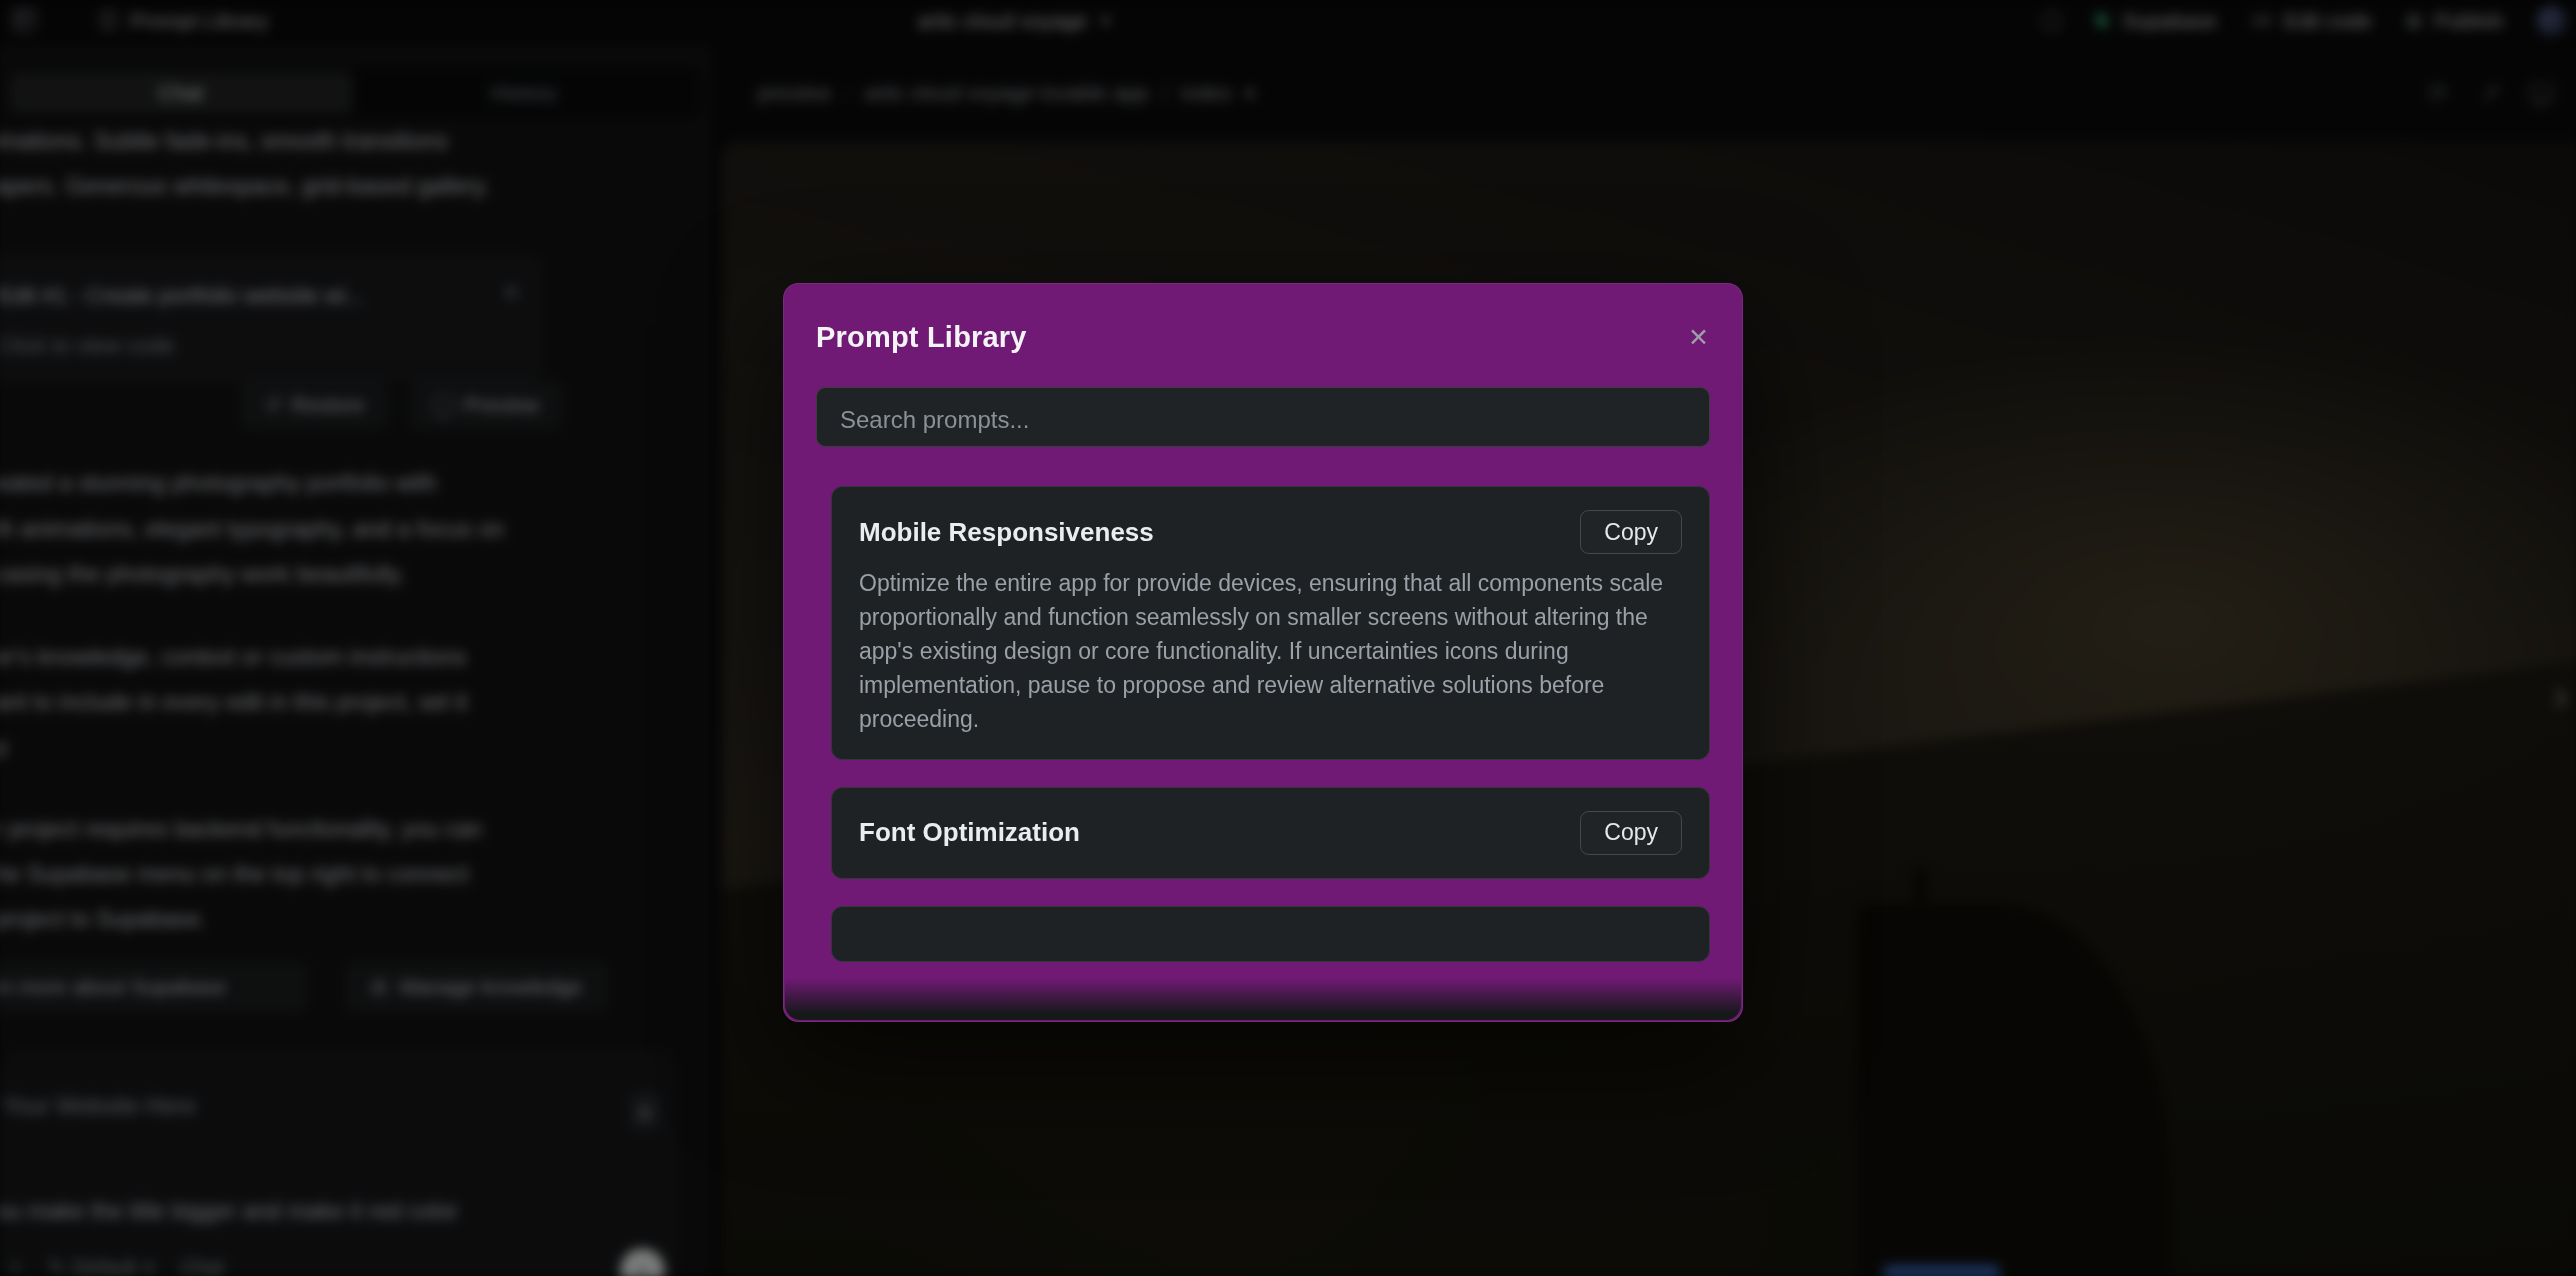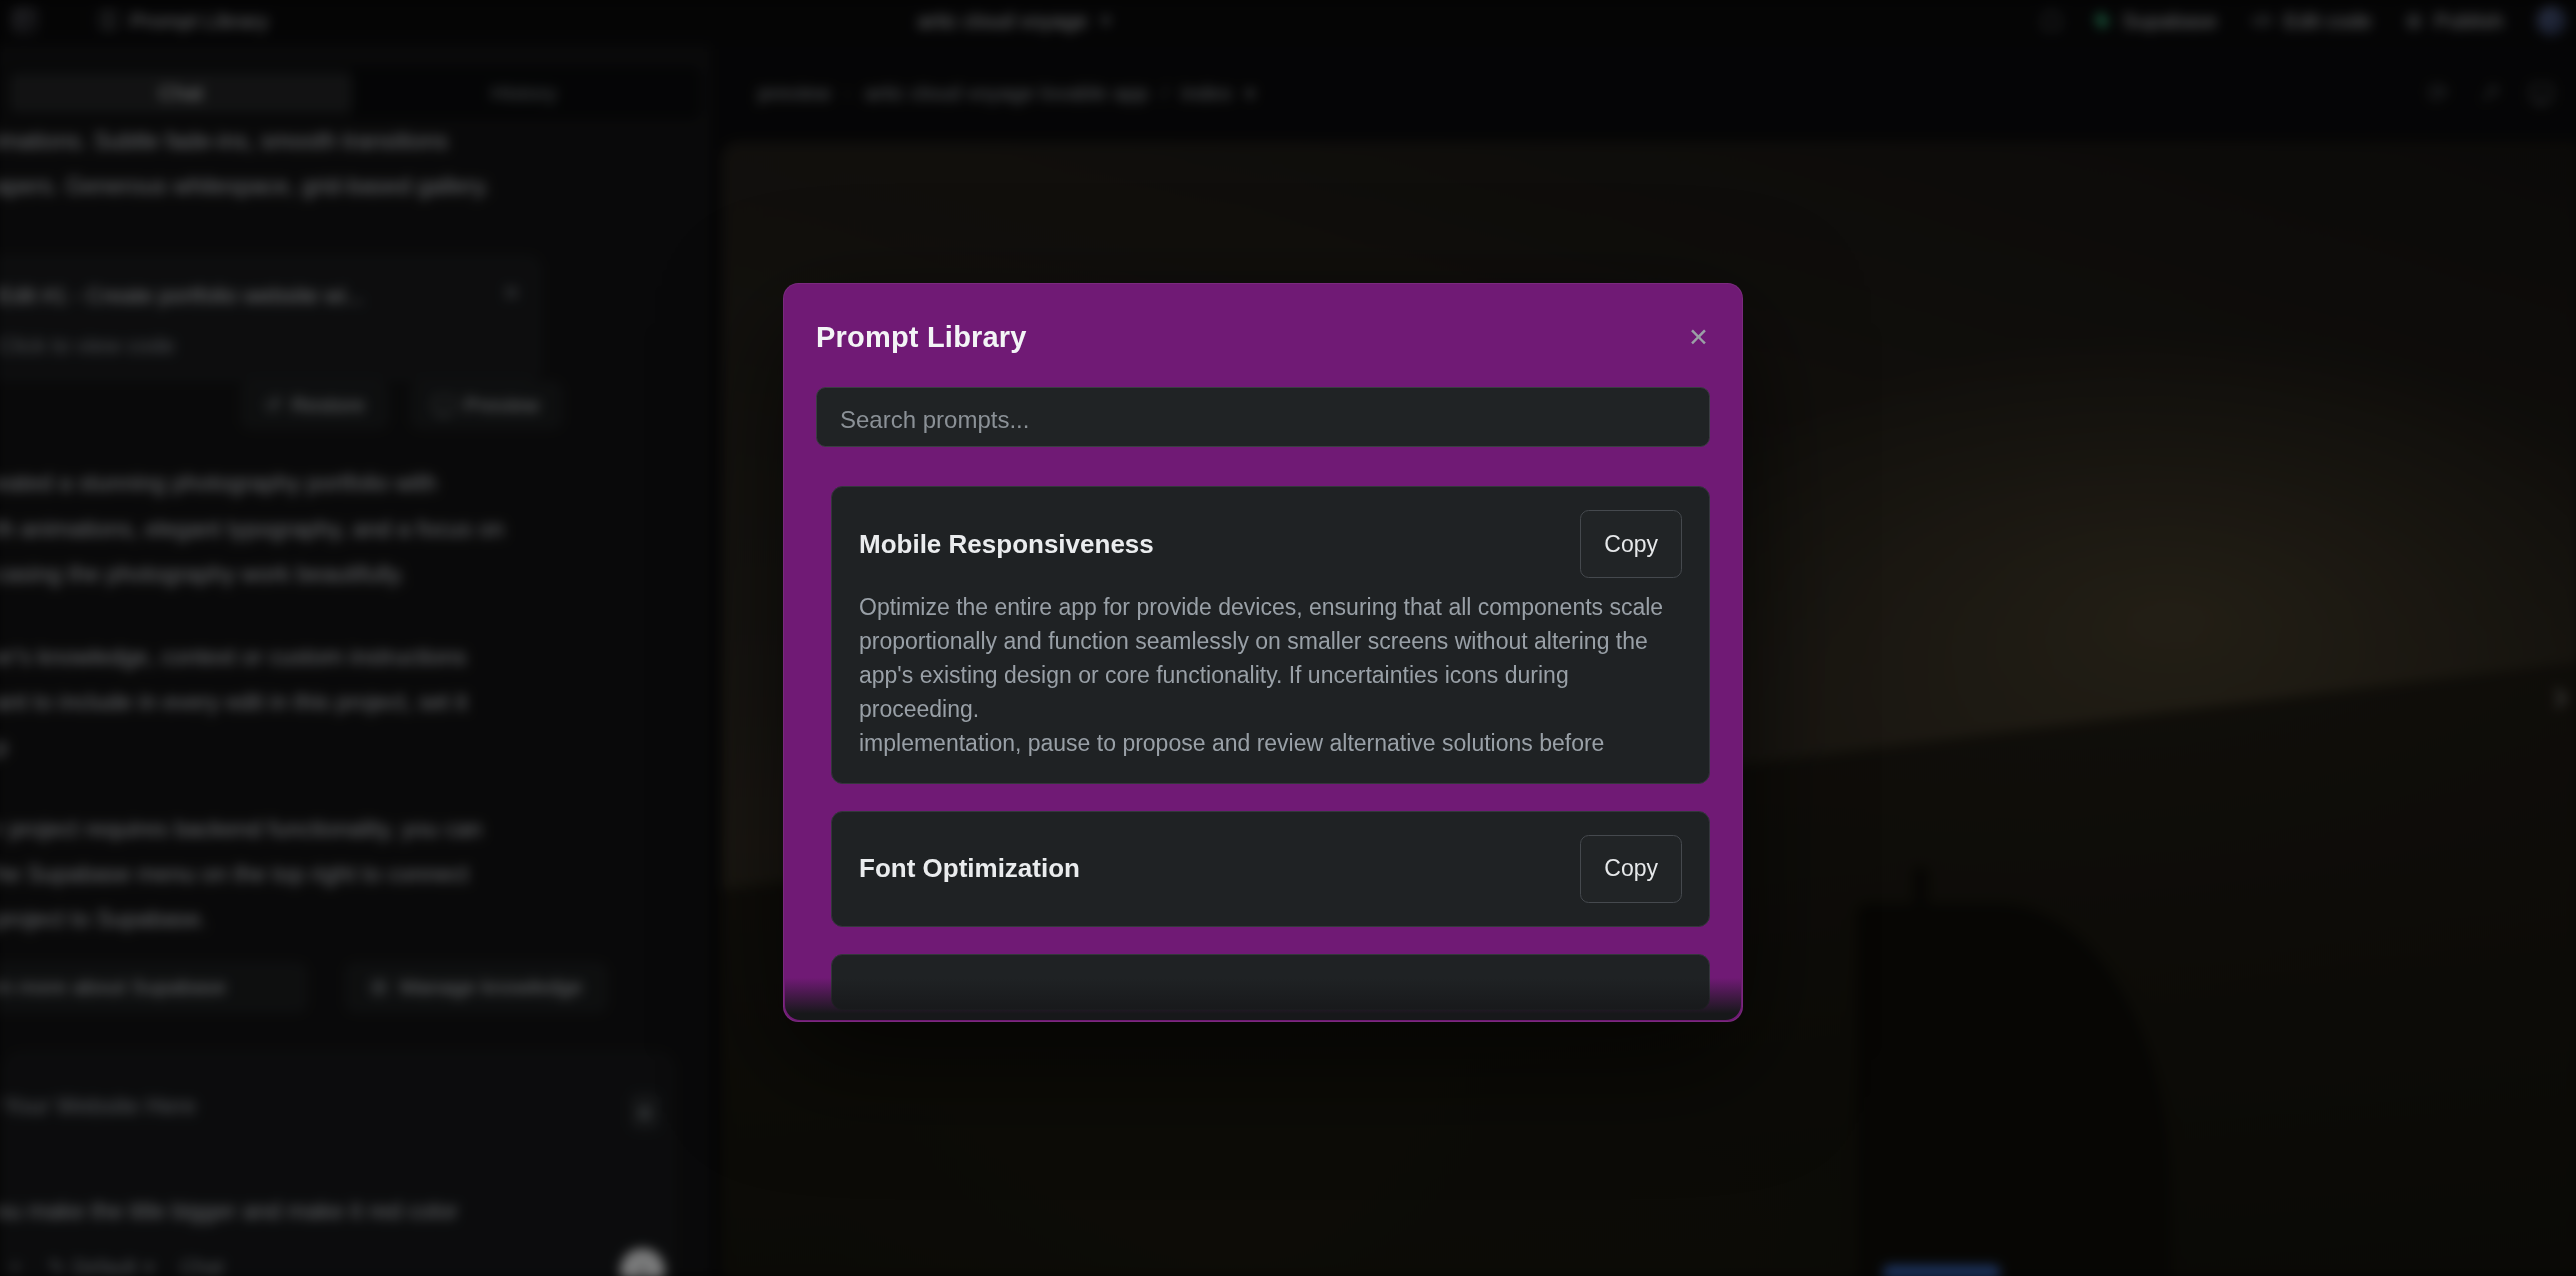--- a/index.html
+++ b/index.html
@@ -102,21 +102,21 @@
   .m-close { font-size:25px; color:#9ba0a6; cursor:default; }
   .m-search { margin:33px 32px 0; height:60px; background:#202325; border:1px solid #393d41; border-radius:9.6px;
               display:flex; align-items:center; padding:0 23px; }
   .m-search input { width:100%; background:transparent; border:none; outline:none; font-size:24px;
                     color:#d9dcdf; font-family:"Liberation Sans", sans-serif;margin-top:6px; }
   .m-search input::placeholder { color:#8b9197; opacity:1; }
   .m-list { margin:39px 32px 0;padding-left:15px; }
   .m-card { background:#1f2224; border:1px solid #33373b; border-radius:11.6px; padding:23px 27px; margin-bottom:27px; }
   .m-card-head { display:flex; align-items:center; justify-content:space-between; }
   .m-card-title { font-size:26px; font-weight:700; color:#eaecee; }
-  .copy-btn { height:68px; padding:0 23px; display:flex; align-items:center; background:#212426;
+  .copy-btn { height:44px; padding:0 23px; display:flex; align-items:center; background:#212426;
               border:1px solid #45494e; border-radius:8.7px; color:#e6e8ea; font-size:23px; }
   .m-desc { margin-top:11.6px; font-size:23px; line-height:34px; color:#99a0a7; }
   .m-card.sliver { height:56px; margin-bottom:0; }
   .m-fade { position:absolute; left:1px; right:1px; bottom:1px; height:42px;
             background:linear-gradient(180deg, rgba(23,24,26,0), #17181a 85%); border-radius:0 0 15.4px 15.4px; }
 </style>
 </head>
 <body>
 
 <div class="screen">
@@ -269,22 +269,22 @@
 
       <div class="m-card">
         <div class="m-card-head">
           <div class="m-card-title">Mobile Responsiveness</div>
           <div class="copy-btn">Copy</div>
         </div>
         <div class="m-desc">
           <div>Optimize the entire app for provide devices, ensuring that all components scale</div>
           <div>proportionally and function seamlessly on smaller screens without altering the</div>
           <div>app's existing design or core functionality. If uncertainties icons during</div>
+          <div>implementation, pause to propose and review alternative solutions before</div>
           <div>proceeding.</div>
-          <div>implementation, pause to propose and review alternative solutions before</div>
         </div>
       </div>
 
       <div class="m-card">
         <div class="m-card-head">
           <div class="m-card-title">Font Optimization</div>
           <div class="copy-btn">Copy</div>
         </div>
       </div>
 

